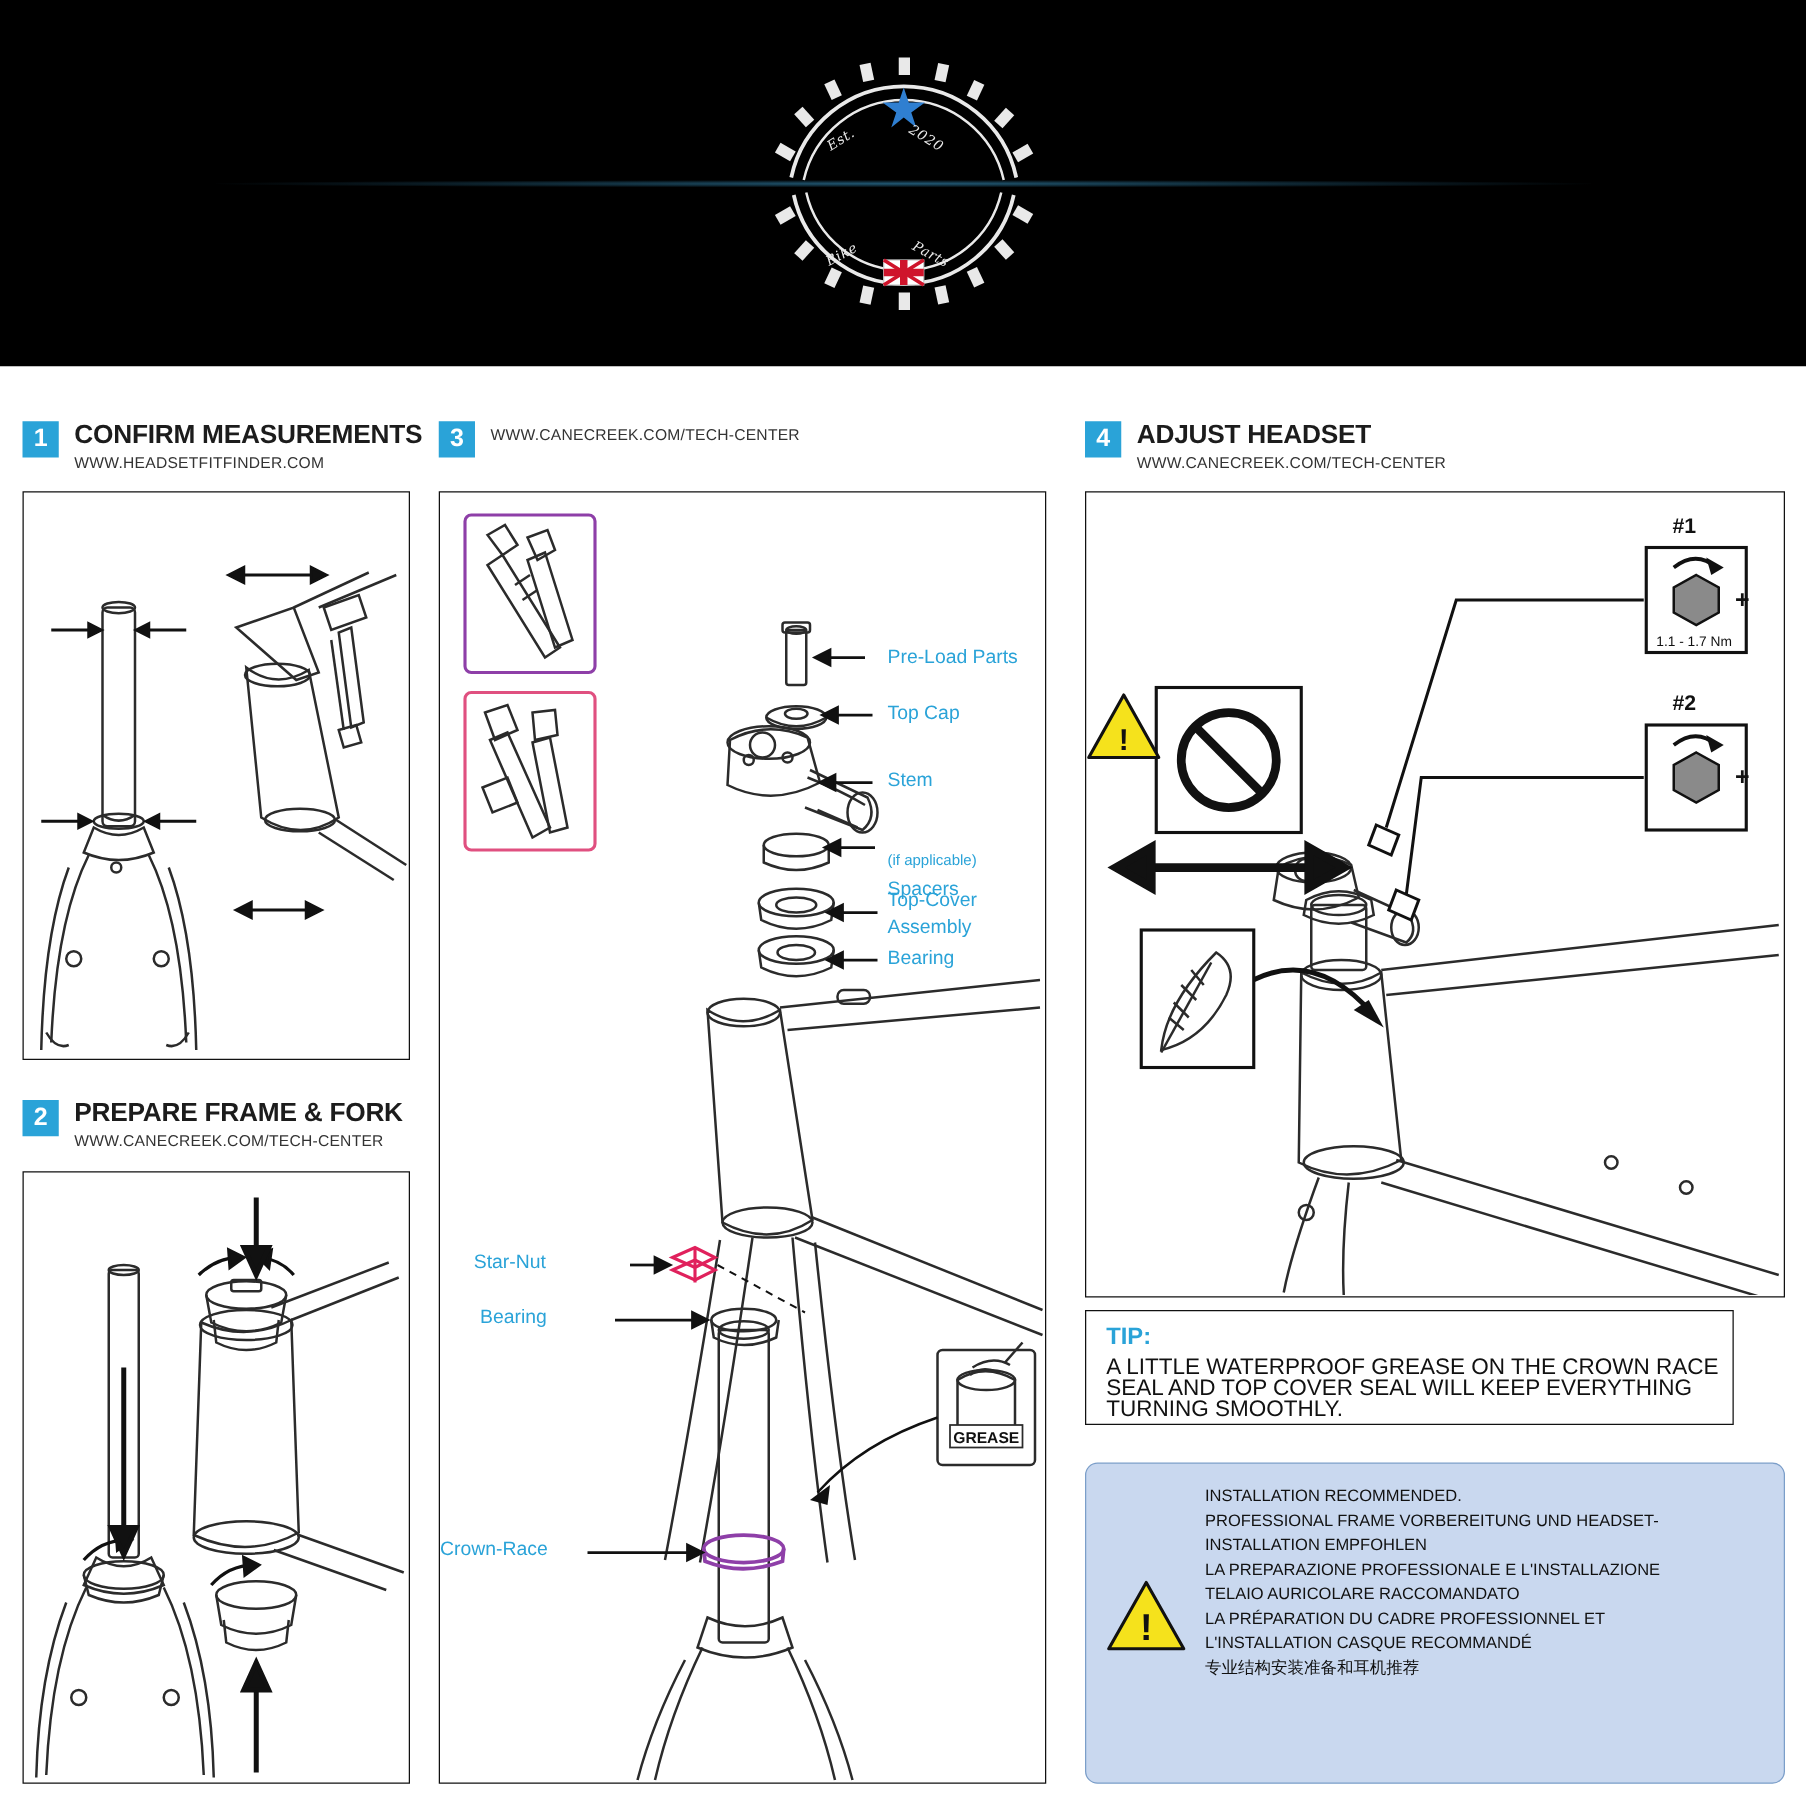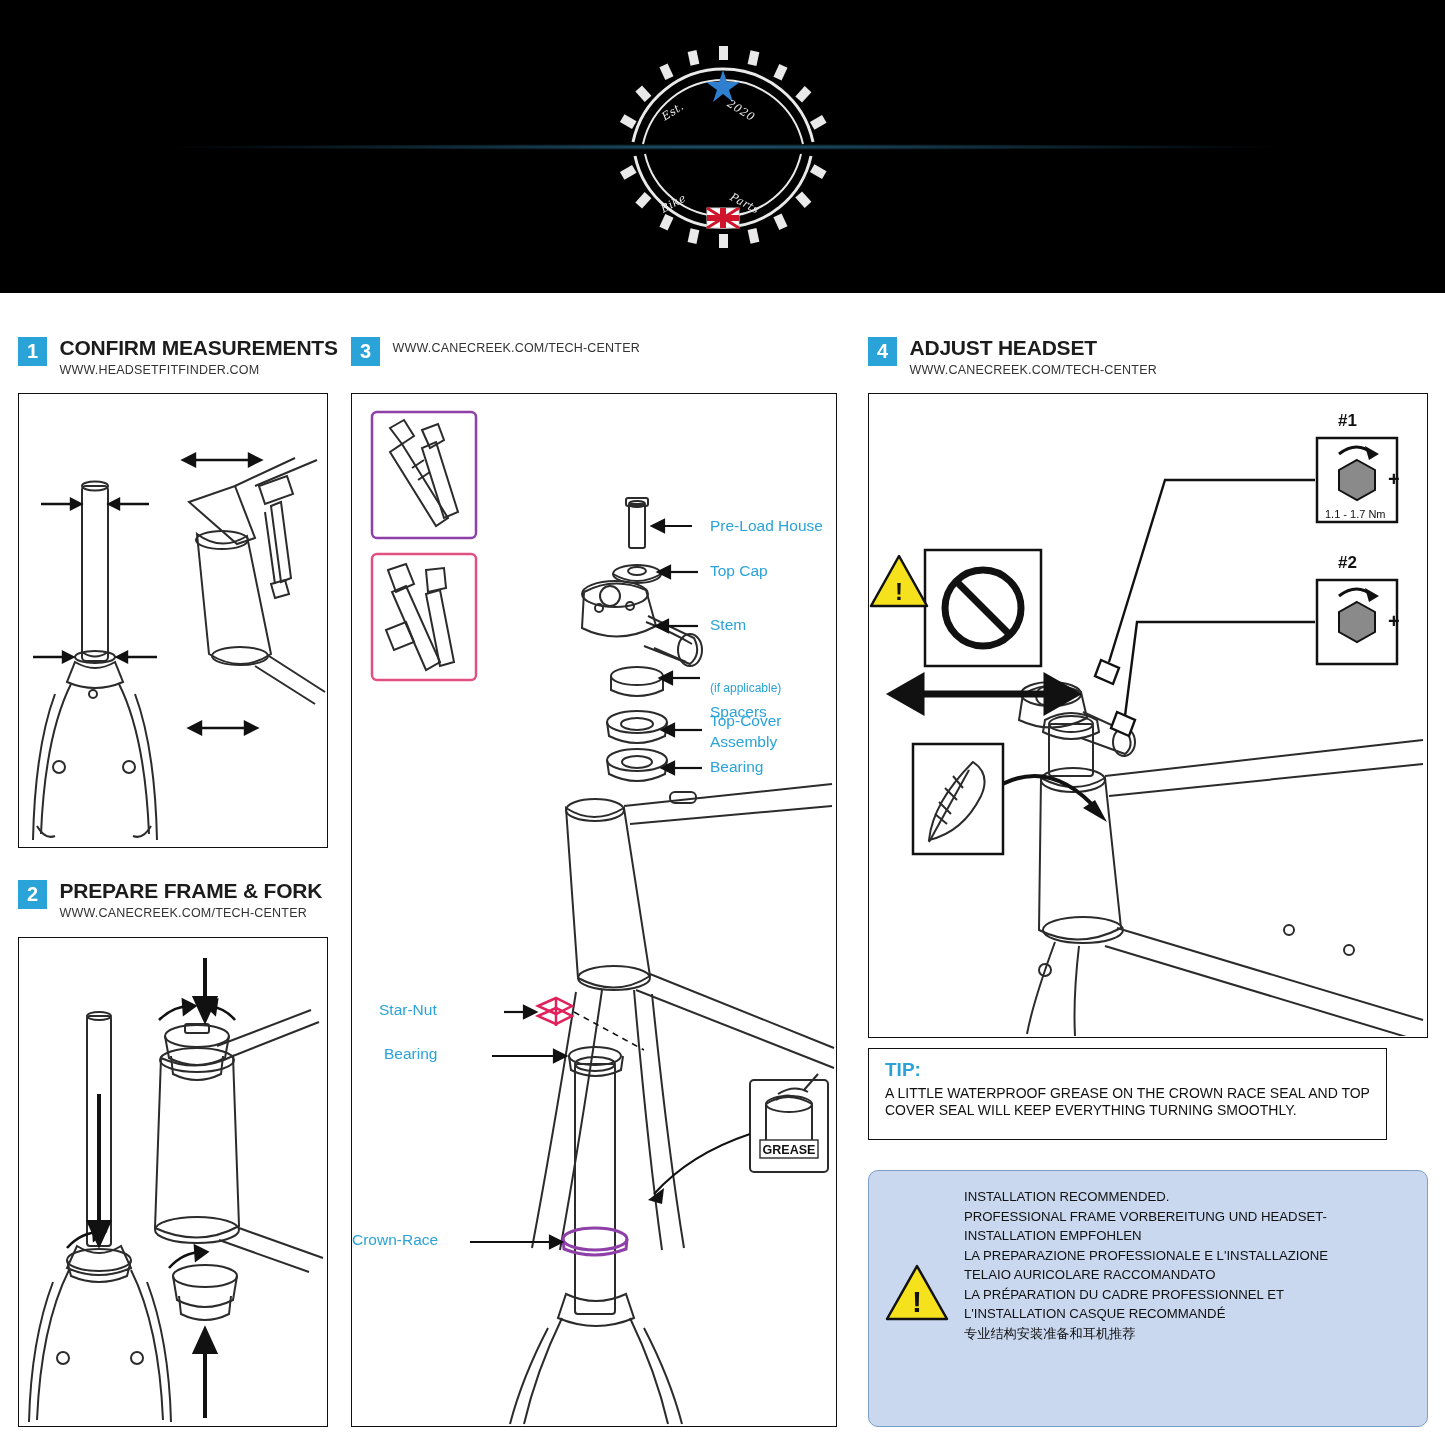--- a/index.html
+++ b/index.html
@@ -66,21 +66,21 @@
 
   .lbl{
     position:absolute;color:#2aa3d8;font-size:15.5px;
     font-family:"Liberation Sans", sans-serif;line-height:17px;white-space:nowrap;
   }
   .lbl.dark{color:#111;}
 
   
   .tipbox{position:absolute;border:1.6px solid #111;background:#fff;box-sizing:border-box;}
   .tip-title{position:absolute;left:16px;top:10px;color:#2aa3d8;font-size:19px;font-weight:bold;}
-  .tip-body{position:absolute;left:16px;top:36px;width:520px;color:#111;font-size:14px;line-height:17px;}
+  .tip-body{position:absolute;left:16px;top:36px;width:520px;color:#111;font-size:18px;line-height:17px;}
 
   
   .warnbox{
     position:absolute;background:#c9d8ef;border:1.6px solid #7b9ec9;border-radius:10px;box-sizing:border-box;
   }
   .warn-text{position:absolute;left:95px;top:16px;width:430px;color:#111;font-size:13.2px;line-height:19.5px;}
   .warn-tri{position:absolute;left:16px;top:92px;}
 
   .small-cap{font-size:12px;}
   .nm{font-size:10px;}
@@ -418,21 +418,21 @@
       <line x1="152" y1="618" x2="176" y2="618"></line>
         <polygon points="184,618 172,612 172,624"></polygon>
       <line x1="140" y1="662" x2="204" y2="662"></line>
         <polygon points="214,662 202,656 202,668"></polygon>
       <line x1="118" y1="848" x2="200" y2="848"></line>
         <polygon points="210,848 198,842 198,854"></polygon>
     </g>
   </svg>
 
   
-  <div class="lbl" style="left:358px;top:123px;">Pre-Load House</div>
+  <div class="lbl" style="left:358px;top:123px;">Pre-Load Parts</div>
   <div class="lbl" style="left:358px;top:168px;">Top Cap</div>
   <div class="lbl" style="left:358px;top:222px;">Stem</div>
   <div class="lbl" style="left:358px;top:265px;margin-top:44px;">Spacers</div>
   <div class="lbl small-cap" style="left:358px;top:286px;">(if applicable)</div>
   <div class="lbl" style="left:358px;top:318px;">Top-Cover</div>
   <div class="lbl" style="left:358px;top:339px;">Assembly</div>
   <div class="lbl" style="left:358px;top:364px;">Bearing</div>
   <div class="lbl" style="left:27px;top:607px;">Star-Nut</div>
   <div class="lbl" style="left:32px;top:651px;">Bearing</div>
   <div class="lbl" style="left:0px;top:837px;">Crown-Race</div>

